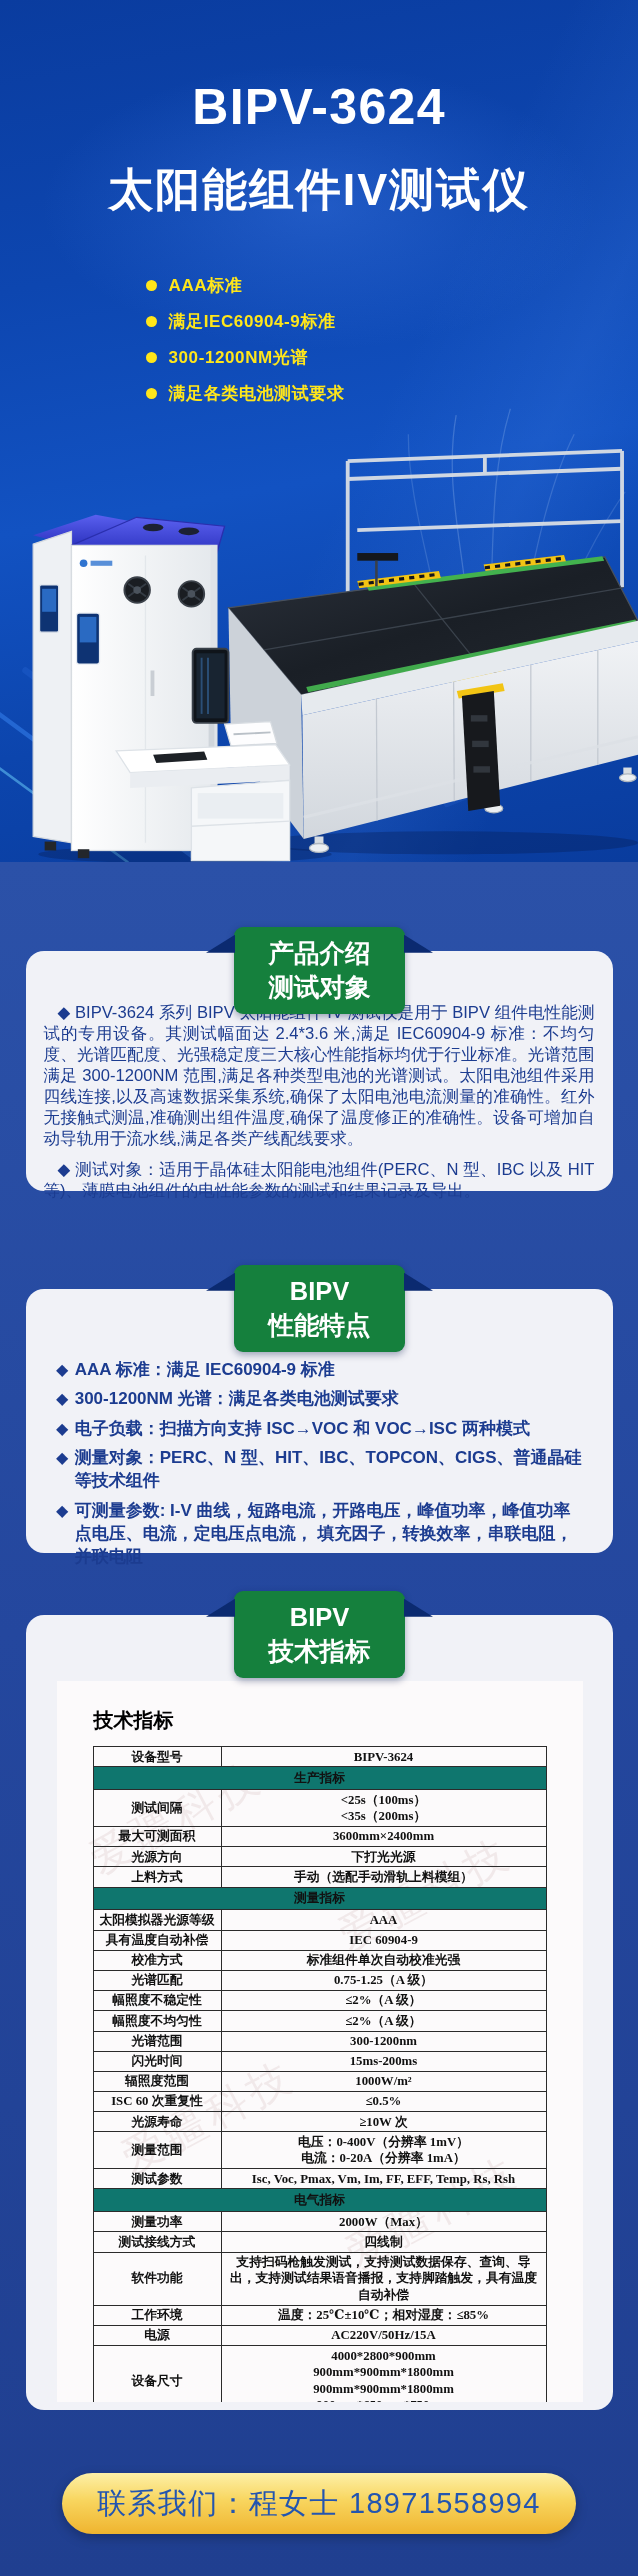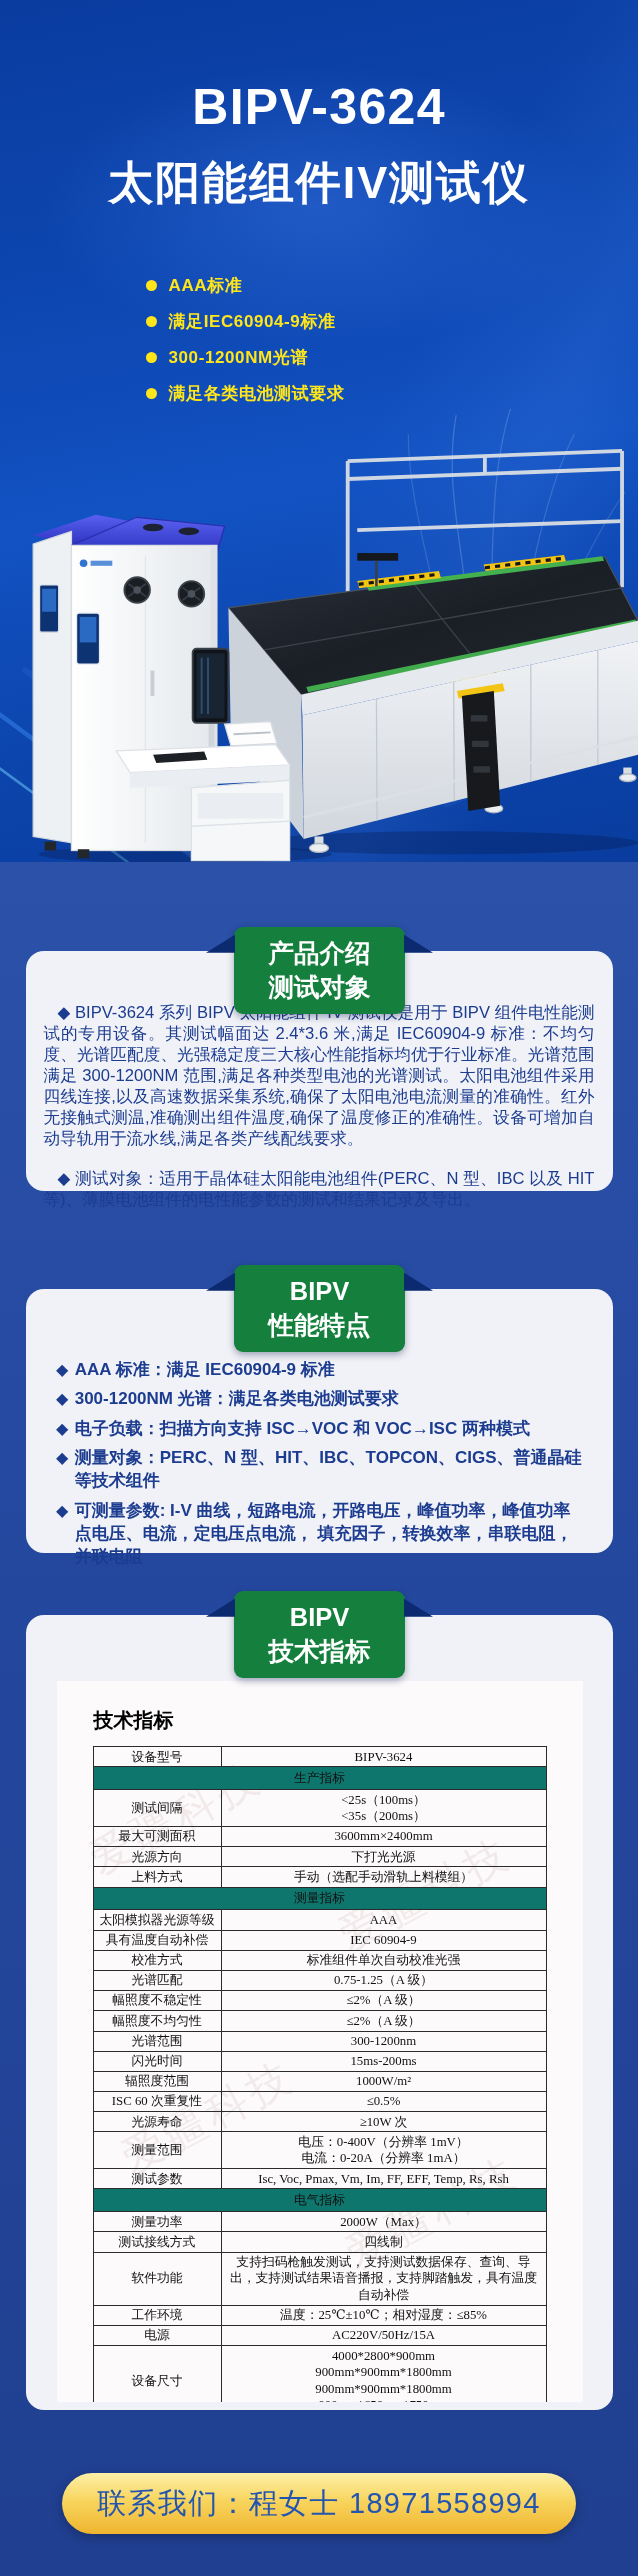--- a/index.html
+++ b/index.html
@@ -10,21 +10,21 @@
   
   .hero {
     position:absolute; left:0; top:0; width:638px; height:862px;
     background:
       radial-gradient(396px 204px at 50% 24%, rgba(70,130,240,.35), transparent 70%),
       linear-gradient(115deg, transparent 55%, rgba(95,155,255,.12) 72%, transparent 84%),
       linear-gradient(170deg,#0a3c9f 0%, #0d46b0 30%, #1252c2 55%, #0c45ad 78%, #093c9e 100%);
   }
   .hero-title1 { position:absolute; top:78px; width:100%; text-align:center;
     color:#fff; font-size:50px; font-weight:800; letter-spacing:1.3px; }
-  .hero-title2 { position:absolute; top:153px; width:100%; text-align:center;
+  .hero-title2 { position:absolute; top:160px; width:100%; text-align:center;
     color:#fff; font-size:45px; font-weight:800; letter-spacing:1.9px; }
   .hero-bullets { position:absolute; left:146px; top:271px; }
   .hb-item { display:flex; align-items:center; height:28px; margin-bottom:8.3px; }
   .hb-dot { width:11px; height:11px; border-radius:50%; background:#ffe61a; margin-right:11.5px; flex:none; }
   .hb-text { font-size:17px; font-weight:700; color:#ffe61a; letter-spacing:0.6px; }
   .machine { position:absolute; left:0; top:396px; width:638px; height:466px; display:block; }
 
   
   .lower { position:absolute; left:0; top:862px; width:638px; height:1714px;
     background:linear-gradient(180deg,#2b51a8 0%, #24479e 45%, #203f90 100%); }
@@ -41,37 +41,37 @@
 
   
   .card { position:absolute; left:25.5px; width:587px; background:#f1f2f7;
     border-radius:18px; z-index:2; }
   .card1 { top:951px; height:240px; padding:51px 18px 0; }
   .card2 { top:1289px; height:264px; padding:69px 19px 0 19px; }
   .card3 { top:1615px; height:795px; }
 
   .para { font-size:16.6px; line-height:21px; color:#1c3c90; text-align:justify;
     text-indent:14px; font-weight:500; }
-  .para + .para { margin-top:19px; }
+  .para + .para { margin-top:10px; }
 
   .features { padding-left:11.5px; padding-right:7.7px; }
   .feat { display:flex; align-items:flex-start; margin-bottom:6.4px; }
   .feat-diamond { color:#1c3c90; font-size:16px; line-height:23px; margin-right:6.4px; flex:none; }
   .feat-text { font-size:17px; line-height:23px; color:#1c3c90; font-weight:600; }
 
   
   .panel { position:absolute; left:31px; top:66px; width:526px; height:721px;
     background:#fcfafb; overflow:hidden; }
   .spec-title { font-family:"Liberation Serif","DejaVu Serif",serif; font-size:20px;
     font-weight:700; color:#000; margin:25.5px 0 0 37px; position:relative; z-index:1; }
   .spec-table { margin:12.8px auto 0; width:454px; border-collapse:collapse;
     font-family:"Liberation Serif","DejaVu Serif",serif; font-size:12.8px; color:#111;
     position:relative; z-index:1; }
   .spec-table td { border:1px solid #2b2b2b; text-align:center;
-    padding:1.3px 5.1px; line-height:16.6px; }
+    padding:1.3px 5.1px; line-height:16.6px;font-weight:bold; }
   .spec-table td.lbl { width:128px; }
   .sec-row td { background:#0f766e; padding:2.6px 5.1px; }
   .wmarks { position:absolute; left:0; top:0; width:100%; height:100%; z-index:0; pointer-events:none; }
   .wm { position:absolute; font-family:"Liberation Serif","DejaVu Serif",serif; font-size:42px;
     color:rgba(167,125,125,.13); transform:rotate(-28deg); white-space:nowrap; letter-spacing:5.1px; }
 
   
   .contact-pill { position:absolute; left:62px; top:2473px; width:514px; height:61px;
     border-radius:31px; z-index:3; display:flex; align-items:center; justify-content:center;
     background:linear-gradient(180deg,#fdf0a8 0%, #f8d55e 45%, #efb42f 100%);

